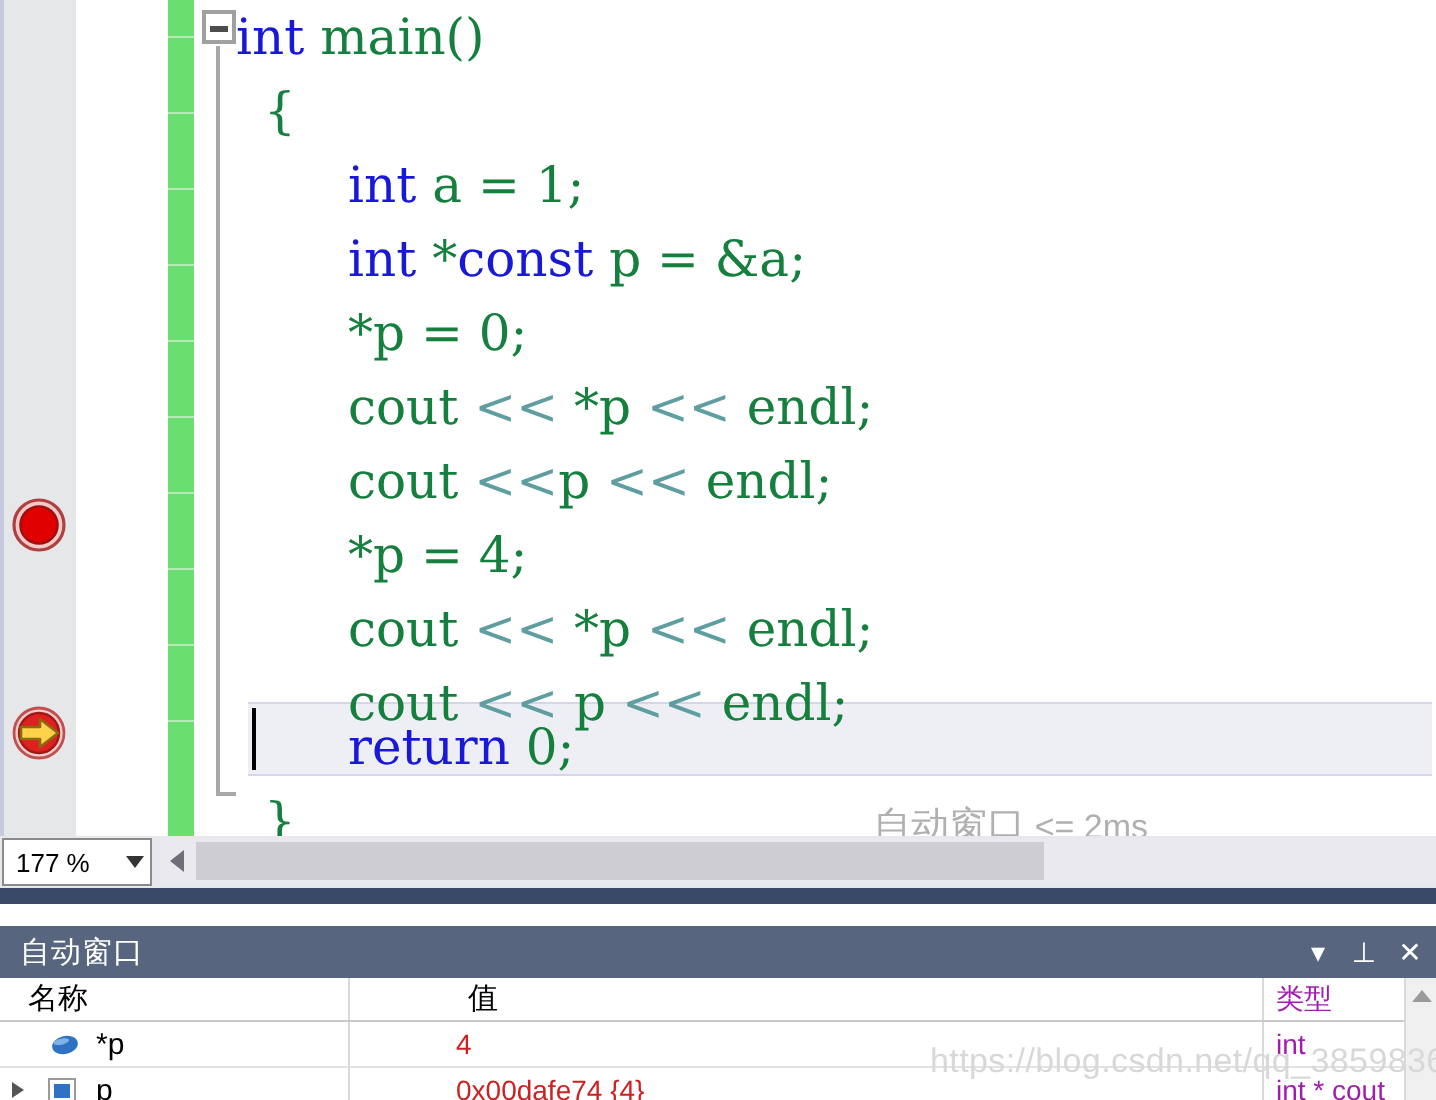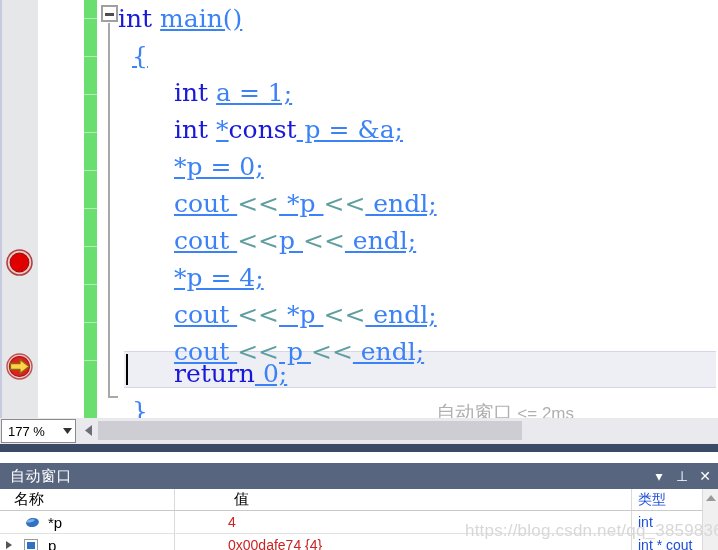--- a/index.html
+++ b/index.html
@@ -125,21 +125,21 @@
   }
   .ln {
     position: absolute;
     left: 0;
     height: 37px;
     line-height: 37px;
     white-space: pre;
   }
   .kw { color: #1818d8; }
   .op { color: #5f9ea0; }
-  .plain { color: #3b82f6; text-decoration: underline; }
+  .plain { color: #15803d; }
 
   .cur-line {
     position: absolute;
     left: 6px;
     top: 351px;
     width: 592px;
     height: 37px;
     background: #eeeef5;
     border-top: 1px solid #d6d6e8;
     border-bottom: 1px solid #d6d6e8;
@@ -274,21 +274,21 @@
     align-items: center;
     font-size: 14px;
     overflow: hidden;
     white-space: nowrap;
   }
   .c-name  { left: 0;   width: 175px; border-right: 1px solid #d9d9d9; box-sizing: border-box; }
   .c-value { left: 220px; width: 412px; border-right: 1px solid #d9d9d9; box-sizing: border-box; }
   .c-type  { left: 632px; width: 70px; }
   .head-txt { padding-left: 14px; color: #000; font-size: 15px; }
   .val-txt { padding-left: 8px; color: #cc2222; }
-  .type-txt { padding-left: 6px; color: #1d4ed8; }
+  .type-txt { padding-left: 6px; color: #a21caf; }
   .name-txt { color: #000; font-size: 15px; }
 
   .expander {
     position: absolute;
     left: 6px; top: 7px;
     width: 0; height: 0;
     border-left: 6px solid #555;
     border-top: 4.5px solid transparent;
     border-bottom: 4.5px solid transparent;
   }

